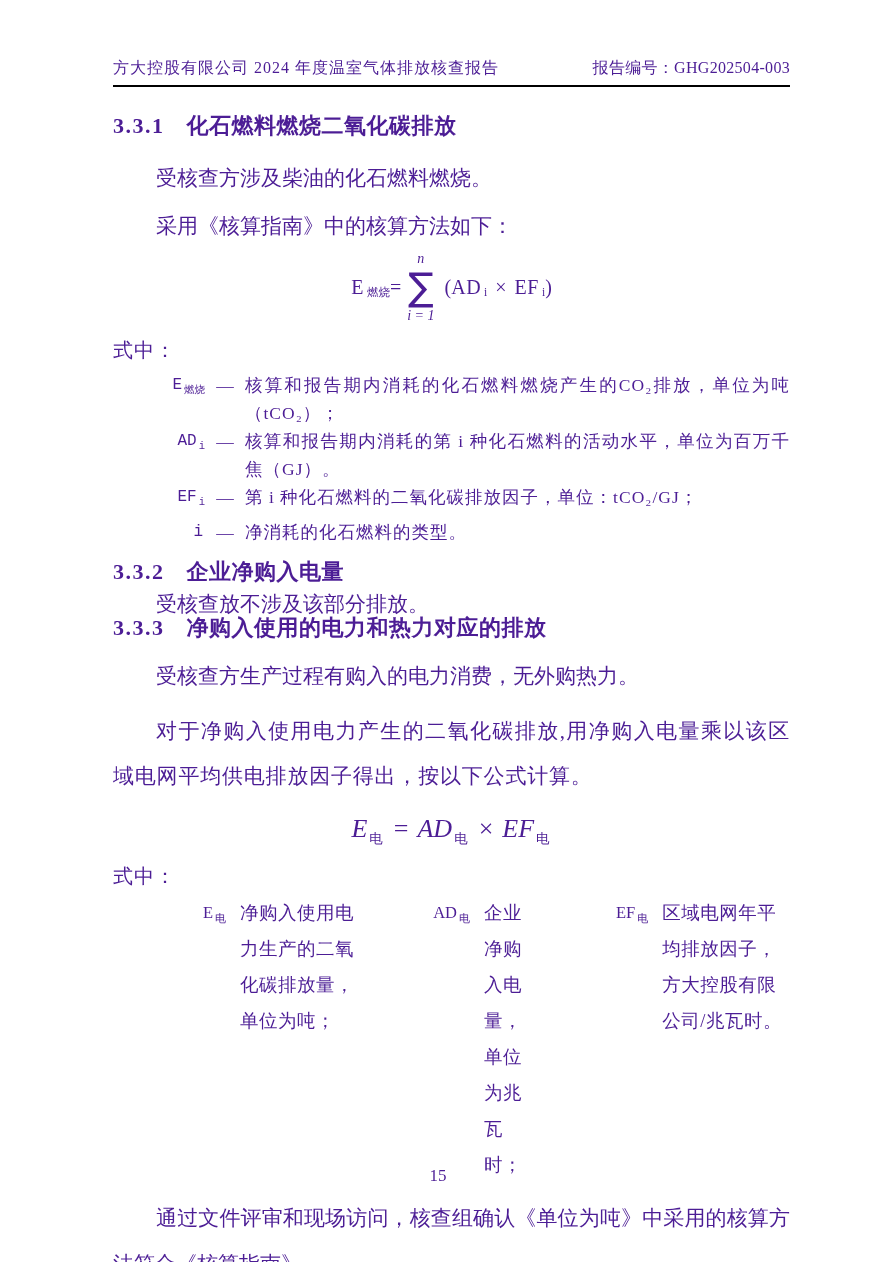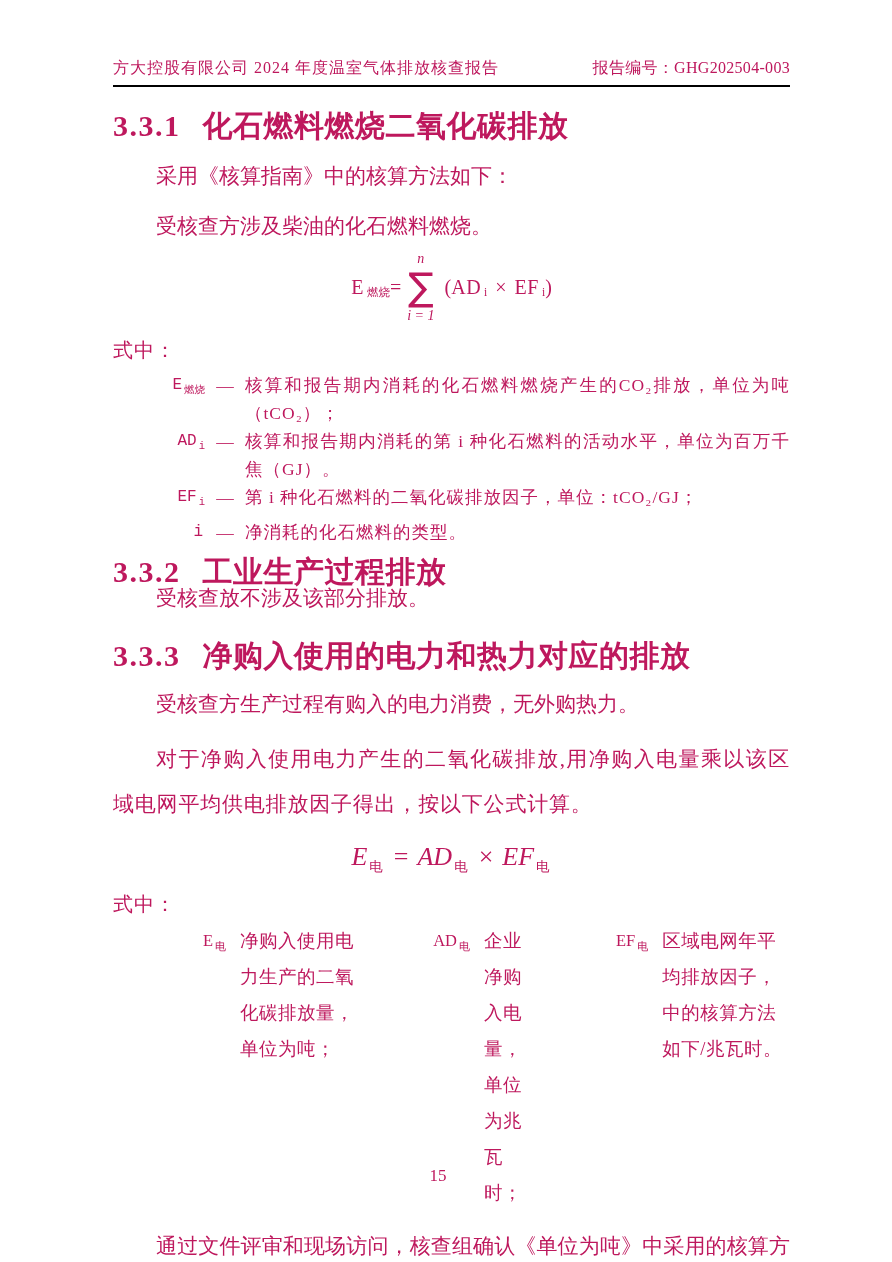--- a/index.html
+++ b/index.html
@@ -1,49 +1,49 @@
 <!DOCTYPE html>
 <html><head>
 <meta charset="utf-8">
 <style>
   html,body{margin:0;padding:0;background:#ffffff;}
   .page{
     position:relative;
     width:892px;height:1262px;
-    background:#ffffff;color:#be185d;
+    background:#ffffff;color:#4c1d95;
     box-sizing:border-box;
     padding:58px 102px 0 113px;
     overflow:hidden;
     font-family:"Liberation Serif","DejaVu Serif",serif;
     border-radius:15px;
   }
   .content{display:flex;flex-direction:column;}
 
   
   .hdr{display:flex;justify-content:space-between;align-items:baseline;
        font-size:16px;line-height:20px;}
   .hdr-left{letter-spacing:1px;}
   .hdr-right{letter-spacing:0.3px;}
   .hdr-rule{height:0;border-bottom:2px solid #000;margin-top:7px;}
 
   
   .sec-h{display:flex;align-items:baseline;font-weight:bold;
-         font-size:30px;line-height:26px;margin:0;}
+         font-size:22px;line-height:26px;margin:0;}
   .sec-num{margin-right:22px;letter-spacing:1.5px;}
   .sec-title{letter-spacing:0.5px;text-align:center;}
   #h331{margin-top:26px;}
   #h332{margin-top:12px;}
-  #h333{margin-top:34px;}
+  #h333{}
 
   
   .para{font-size:21px;line-height:22px;margin:0;text-align:justify;}
   .ind{text-indent:43px;}
   #p331a{margin-top:28px;}
   #p331b{margin-top:26px;}
-  #p332a{margin-top:2px;}
+  #p332a{margin-top:8px;}
   #p333a{margin-top:24px;}
   #p333b{margin-top:22px;line-height:45px;letter-spacing:0.8px;}
   #pclose{margin-top:12px;line-height:46px;}
 
   
   .f1{margin-top:14px;display:flex;justify-content:center;align-items:center;
       font-size:20px;line-height:22px;}
   .f1 .base{letter-spacing:0.5px;}
   .subsm{font-size:11.5px;position:relative;top:5px;margin-left:3px;}
   .sig{display:flex;flex-direction:column;align-items:center;margin:0 10px 0 6px;}
@@ -94,22 +94,22 @@
         <span class="hdr-left">方大控股有限公司 2024 年度温室气体排放核查报告</span>
         <span class="hdr-right">报告编号：GHG202504-003</span>
       </div>
       <div class="hdr-rule"></div>
     </div>
 
     <h2 class="sec-h" id="h331">
       <span class="sec-num">3.3.1</span>
       <span class="sec-title">化石燃料燃烧二氧化碳排放</span>
     </h2>
+    <p class="para ind" id="p331a">受核查方涉及柴油的化石燃料燃烧。</p>
     <p class="para ind" id="p331b">采用《核算指南》中的核算方法如下：</p>
-    <p class="para ind" id="p331a">受核查方涉及柴油的化石燃料燃烧。</p>
 
     <div class="f1">
       <span class="base">E</span>
         <span class="subsm">燃烧</span>
         <span>=</span>
       <span class="sig">
         <span class="sig-n">n</span>
         <span class="sig-s">∑</span>
         <span class="sig-l">i = 1</span>
       </span>
@@ -141,21 +141,21 @@
       </div>
       <div class="d1row" id="d1r4">
         <span class="d1label"><span>i</span><span class="lsub"></span></span>
         <span class="d1dash">—</span>
         <span class="d1text">净消耗的化石燃料的类型。</span>
       </div>
     </div>
 
     <h2 class="sec-h" id="h332">
       <span class="sec-num">3.3.2</span>
-      <span class="sec-title">工业生产过程排放</span>
+      <span class="sec-title">企业净购入电量</span>
     </h2>
     <p class="para ind" id="p332a">受核查放不涉及该部分排放。</p>
 
     <h2 class="sec-h" id="h333">
       <span class="sec-num">3.3.3</span>
       <span class="sec-title">净购入使用的电力和热力对应的排放</span>
     </h2>
     <p class="para ind" id="p333a">受核查方生产过程有购入的电力消费，无外购热力。</p>
     <p class="para ind" id="p333b">对于净购入使用电力产生的二氧化碳排放,用净购入电量乘以该区域电网平均供电排放因子得出，按以下公式计算。</p>
 
@@ -175,21 +175,21 @@
       <div class="d2row">
         <span class="d2label"><span>E</span><span class="lsub">电</span></span>
         <span class="d2text">净购入使用电力生产的二氧化碳排放量，单位为吨；</span>
       </div>
       <div class="d2row">
         <span class="d2label"><span>AD</span><span class="lsub">电</span></span>
         <span class="d2text">企业净购入电量，单位为兆瓦时；</span>
       </div>
       <div class="d2row">
         <span class="d2label"><span>EF</span><span class="lsub">电</span></span>
-        <span class="d2text">区域电网年平均排放因子，中的核算方法如下/兆瓦时。</span>
+        <span class="d2text">区域电网年平均排放因子，方大控股有限公司/兆瓦时。</span>
       </div>
     </div>
 
     <p class="para ind" id="pclose">通过文件评审和现场访问，核查组确认《单位为吨》中采用的核算方法符合《核算指南》。</p>
 
   </div>
 
   <div class="footer">15</div>
 </div>
 

